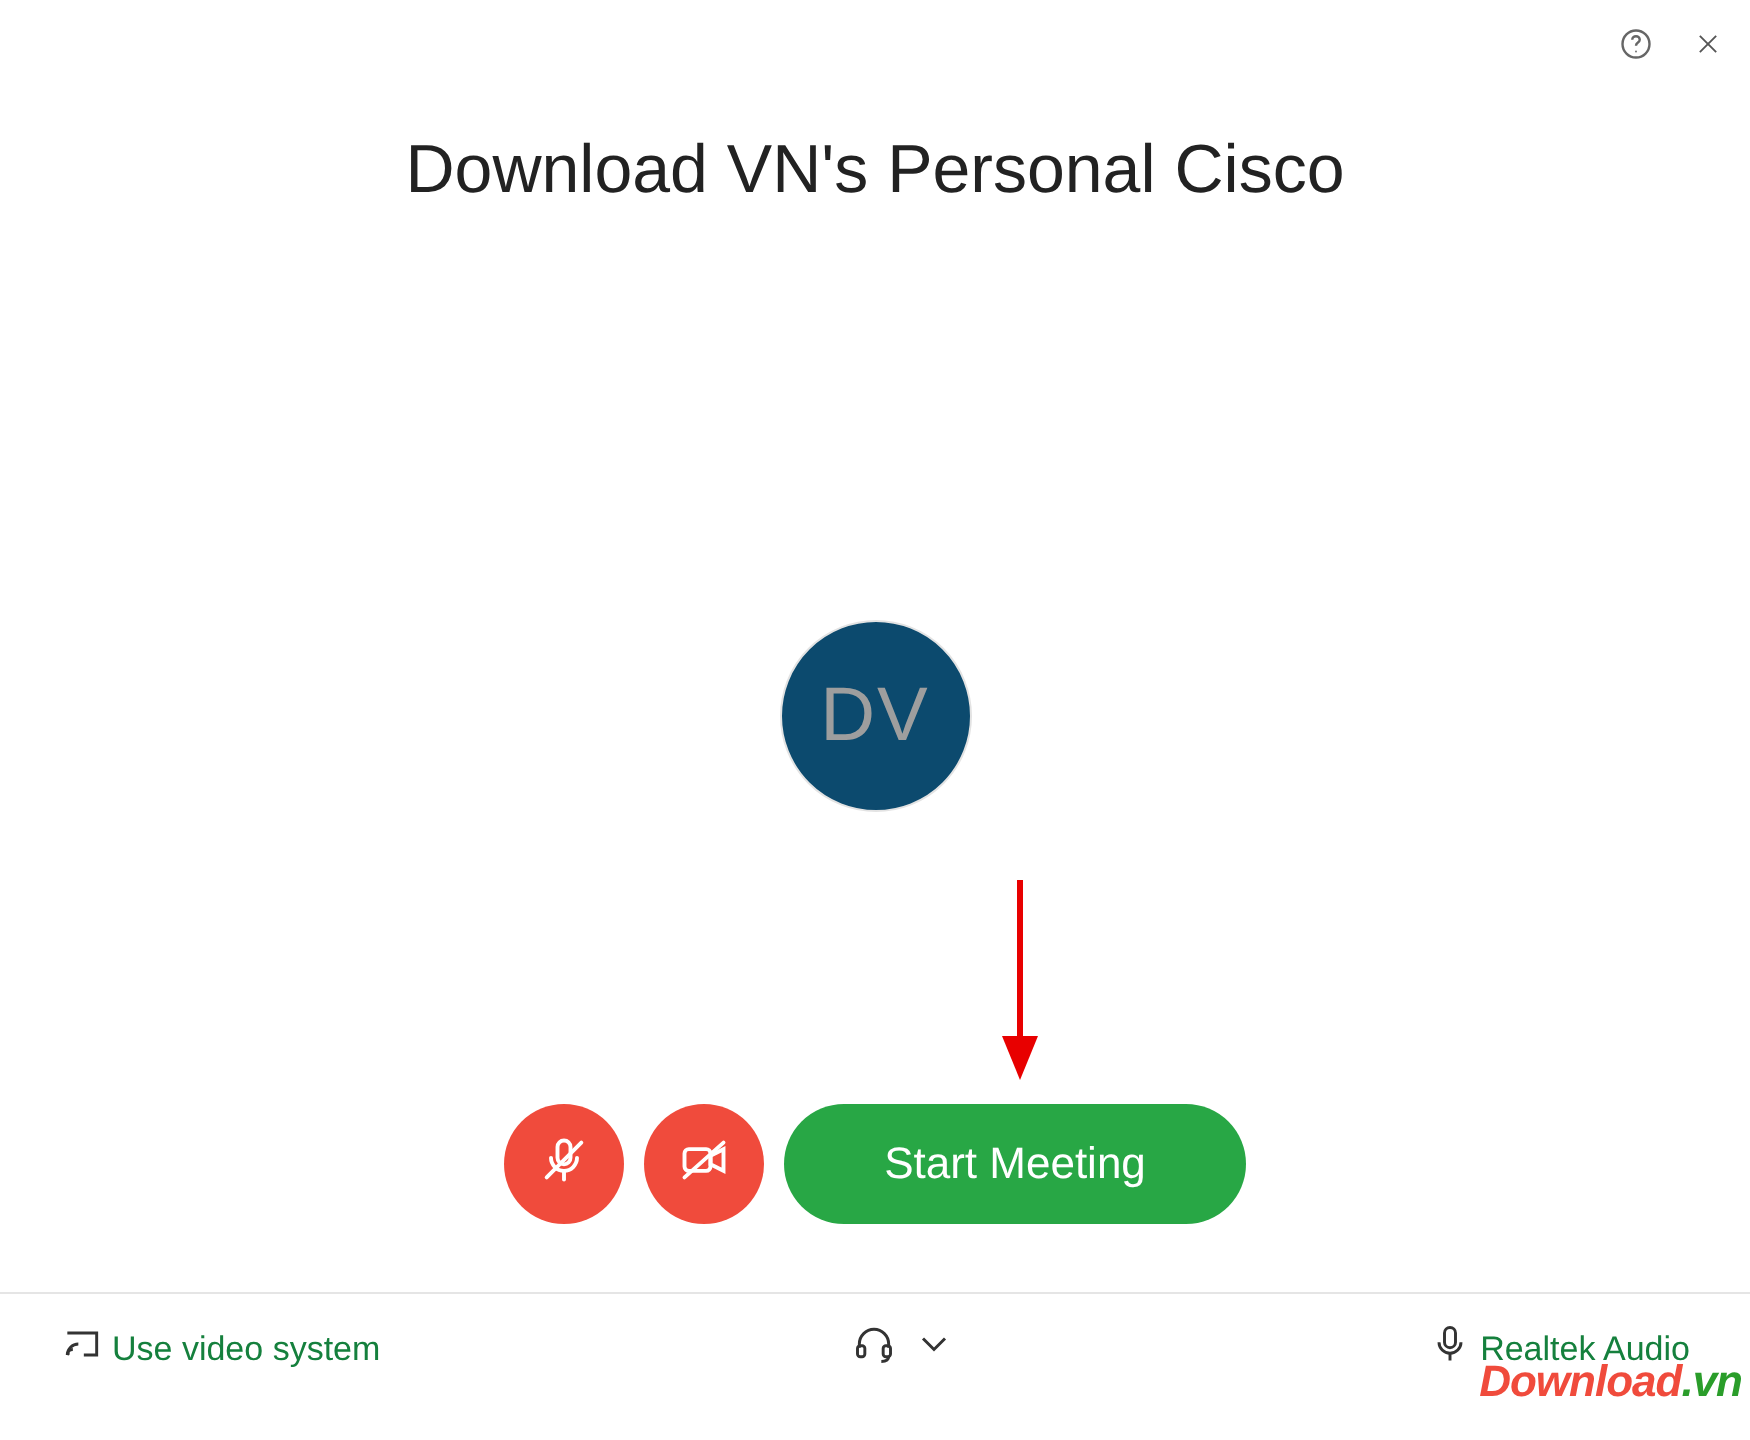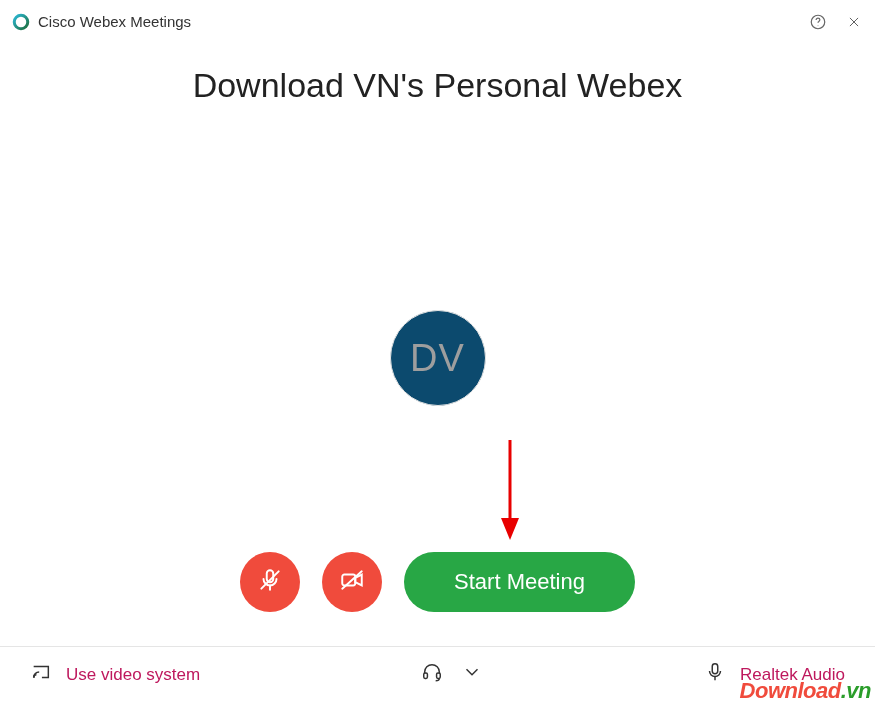--- a/index.html
+++ b/index.html
@@ -12,69 +12,55 @@
   .titlebar-right .icon-btn { width: 18px; height: 18px; color: #555; cursor: pointer; display:flex; align-items:center; justify-content:center; }
   .titlebar-right .close-btn svg { width: 14px; height: 14px; }
 
   .room-title { text-align: center; font-size: 34px; font-weight: 400; color: #222; margin-top: 22px; }
 
   .center-area { position: absolute; left: 0; right: 0; top: 310px; display:flex; justify-content:center; }
   .avatar { width: 96px; height: 96px; border-radius: 50%; background: #0c4a6e; border: 1px solid #e3e3e3; display:flex; align-items:center; justify-content:center; font-size: 38px; color: #9e9e9e; letter-spacing: 1px; }
 
   .arrow { position: absolute; left: 498px; top: 440px; }
 
-  .control-row { position: absolute; left: 0; right: 0; top: 552px; display:flex; justify-content:center; align-items:center; gap: 22px; }
+  .control-row { position: absolute; left: 0; right: 0; top: 552px; display:flex; justify-content:center; align-items:center; gap: 10px; }
   .circle-btn { width: 60px; height: 60px; border-radius: 50%; background: #f04b3c; display:flex; align-items:center; justify-content:center; cursor:pointer; }
   .circle-btn svg { width: 26px; height: 26px; stroke: #fff; fill: none; }
   .start-btn { height: 60px; padding: 0 50px; border-radius: 30px; background: #28a745; color: #fff; font-size: 22px; display:flex; align-items:center; justify-content:center; cursor:pointer; white-space:nowrap; }
 
   .bottom-bar { position: absolute; left: 0; right: 0; bottom: 18px; height: 56px; border-top: 1px solid #e5e5e5; display:flex; align-items:center; justify-content:space-between; padding: 0 30px; }
-  .bottom-item { display:flex; align-items:center; gap: 14px; font-size: 17px; color: #be185d; cursor:pointer; }
+  .bottom-item { display:flex; align-items:center; gap: 4px; font-size: 17px; color: #15803d; cursor:pointer; }
   .bottom-item svg { width: 22px; height: 22px; stroke: #333; fill: none; stroke-width: 1.6; }
   .chev { margin-left: 4px; }
 
   .watermark { position:absolute; right:4px; bottom:16px; font-family: Arial Black, Arial, sans-serif; font-weight:900; font-style:italic; font-size:22px; color:#f04b3c; text-shadow: 1px 1px 0 #fff, -1px -1px 0 #fff; letter-spacing:-0.5px; pointer-events:none; }
   .watermark .vn { color:#2a9d2a; }
 </style>
 </head>
 <body>
 
 <div class="titlebar">
-  <div class="titlebar-left">
-    <span class="app-icon">
-      <svg viewBox="0 0 24 24">
-        <defs>
-          <linearGradient id="g1" x1="0" y1="0" x2="1" y2="1">
-            <stop offset="0%" stop-color="#2bb8d6"></stop>
-            <stop offset="100%" stop-color="#1d6e3b"></stop>
-          </linearGradient>
-        </defs>
-        <circle cx="12" cy="12" r="9" fill="none" stroke="url(#g1)" stroke-width="4"></circle>
-      </svg>
-    </span>
-    <span class="app-title">Cisco Webex Meetings</span>
-  </div>
   <div class="titlebar-right">
     <span class="icon-btn">
       <svg viewBox="0 0 24 24" width="18" height="18" fill="none" stroke="#666" stroke-width="1.6">
         <circle cx="12" cy="12" r="9"></circle>
         <path d="M9.5 9.2c0-1.4 1.1-2.4 2.5-2.4s2.5 1 2.5 2.3c0 1-0.6 1.5-1.4 2.1-0.7 0.5-1.1 1-1.1 1.9"></path>
         <circle cx="12" cy="17" r="0.6" fill="#666" stroke="none"></circle>
       </svg>
     </span>
     <span class="icon-btn close-btn">
       <svg viewBox="0 0 24 24" fill="none" stroke="#555" stroke-width="1.6">
         <line x1="5" y1="5" x2="19" y2="19"></line>
         <line x1="19" y1="5" x2="5" y2="19"></line>
       </svg>
     </span>
   </div>
 </div>
 
-<h1 class="room-title">Download VN's Personal Webex</h1>
+<h1 class="room-title">Download VN's Personal Cisco</h1>
 
 <div class="center-area">
   <div class="avatar">
     <span>DV</span>
   </div>
 </div>
 
 <div class="arrow">
   <svg width="24" height="100" viewBox="0 0 24 100">
     <line x1="12" y1="0" x2="12" y2="82" stroke="#e80000" stroke-width="3"></line>

